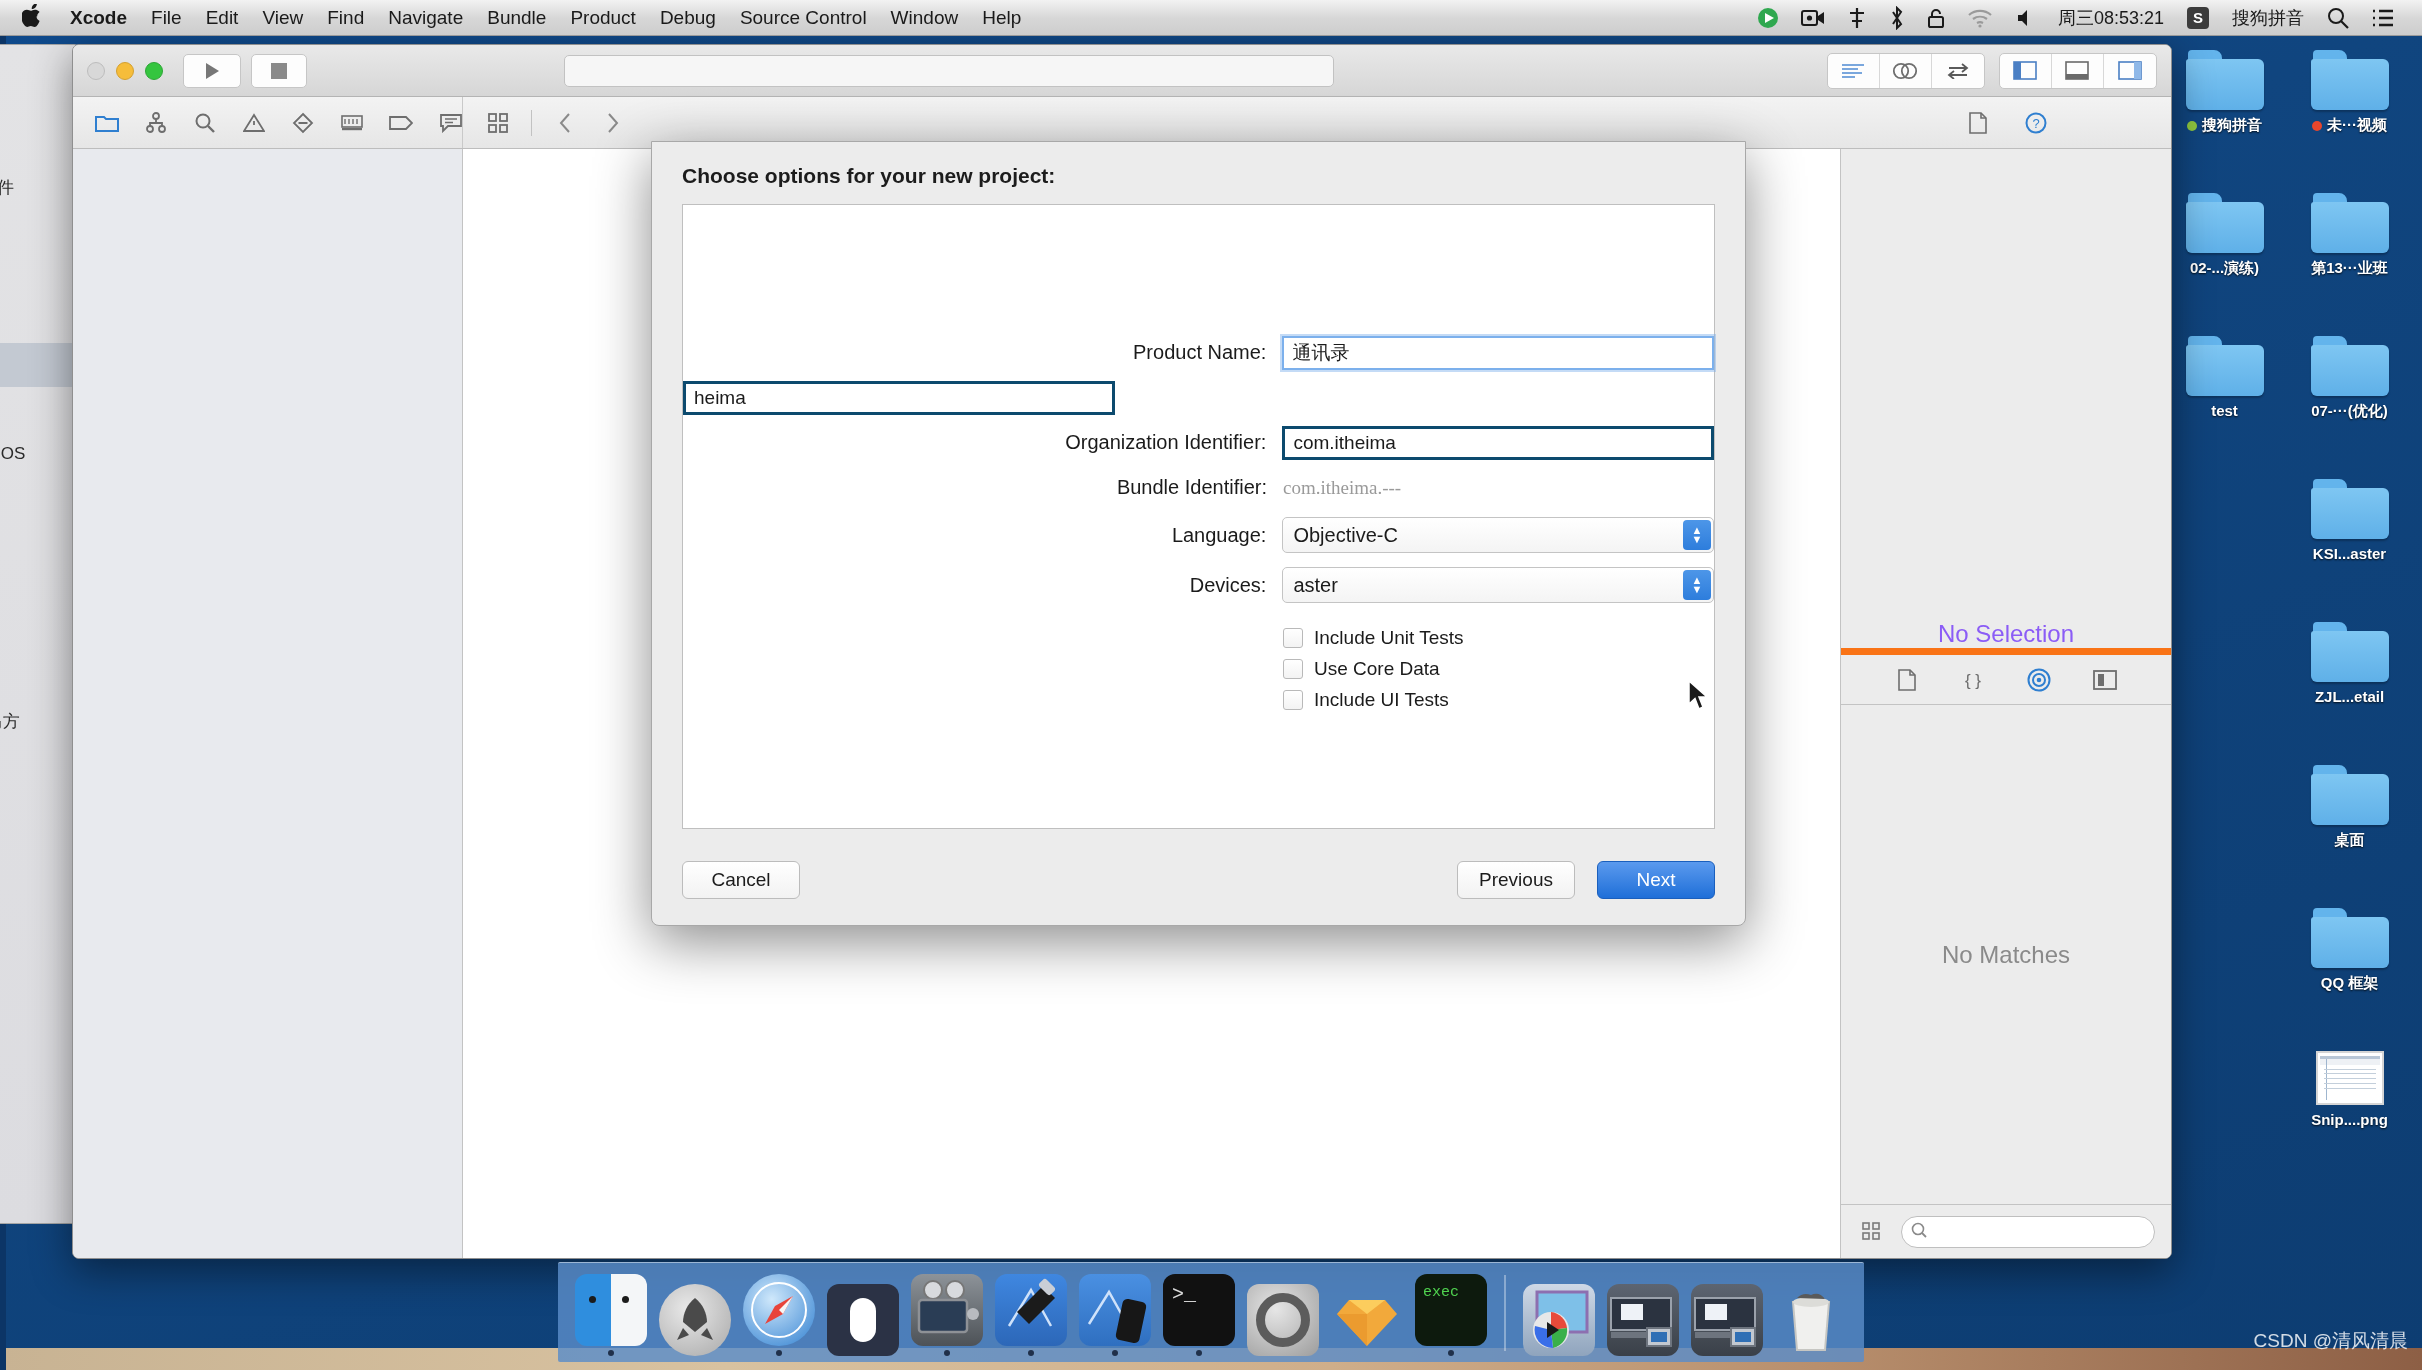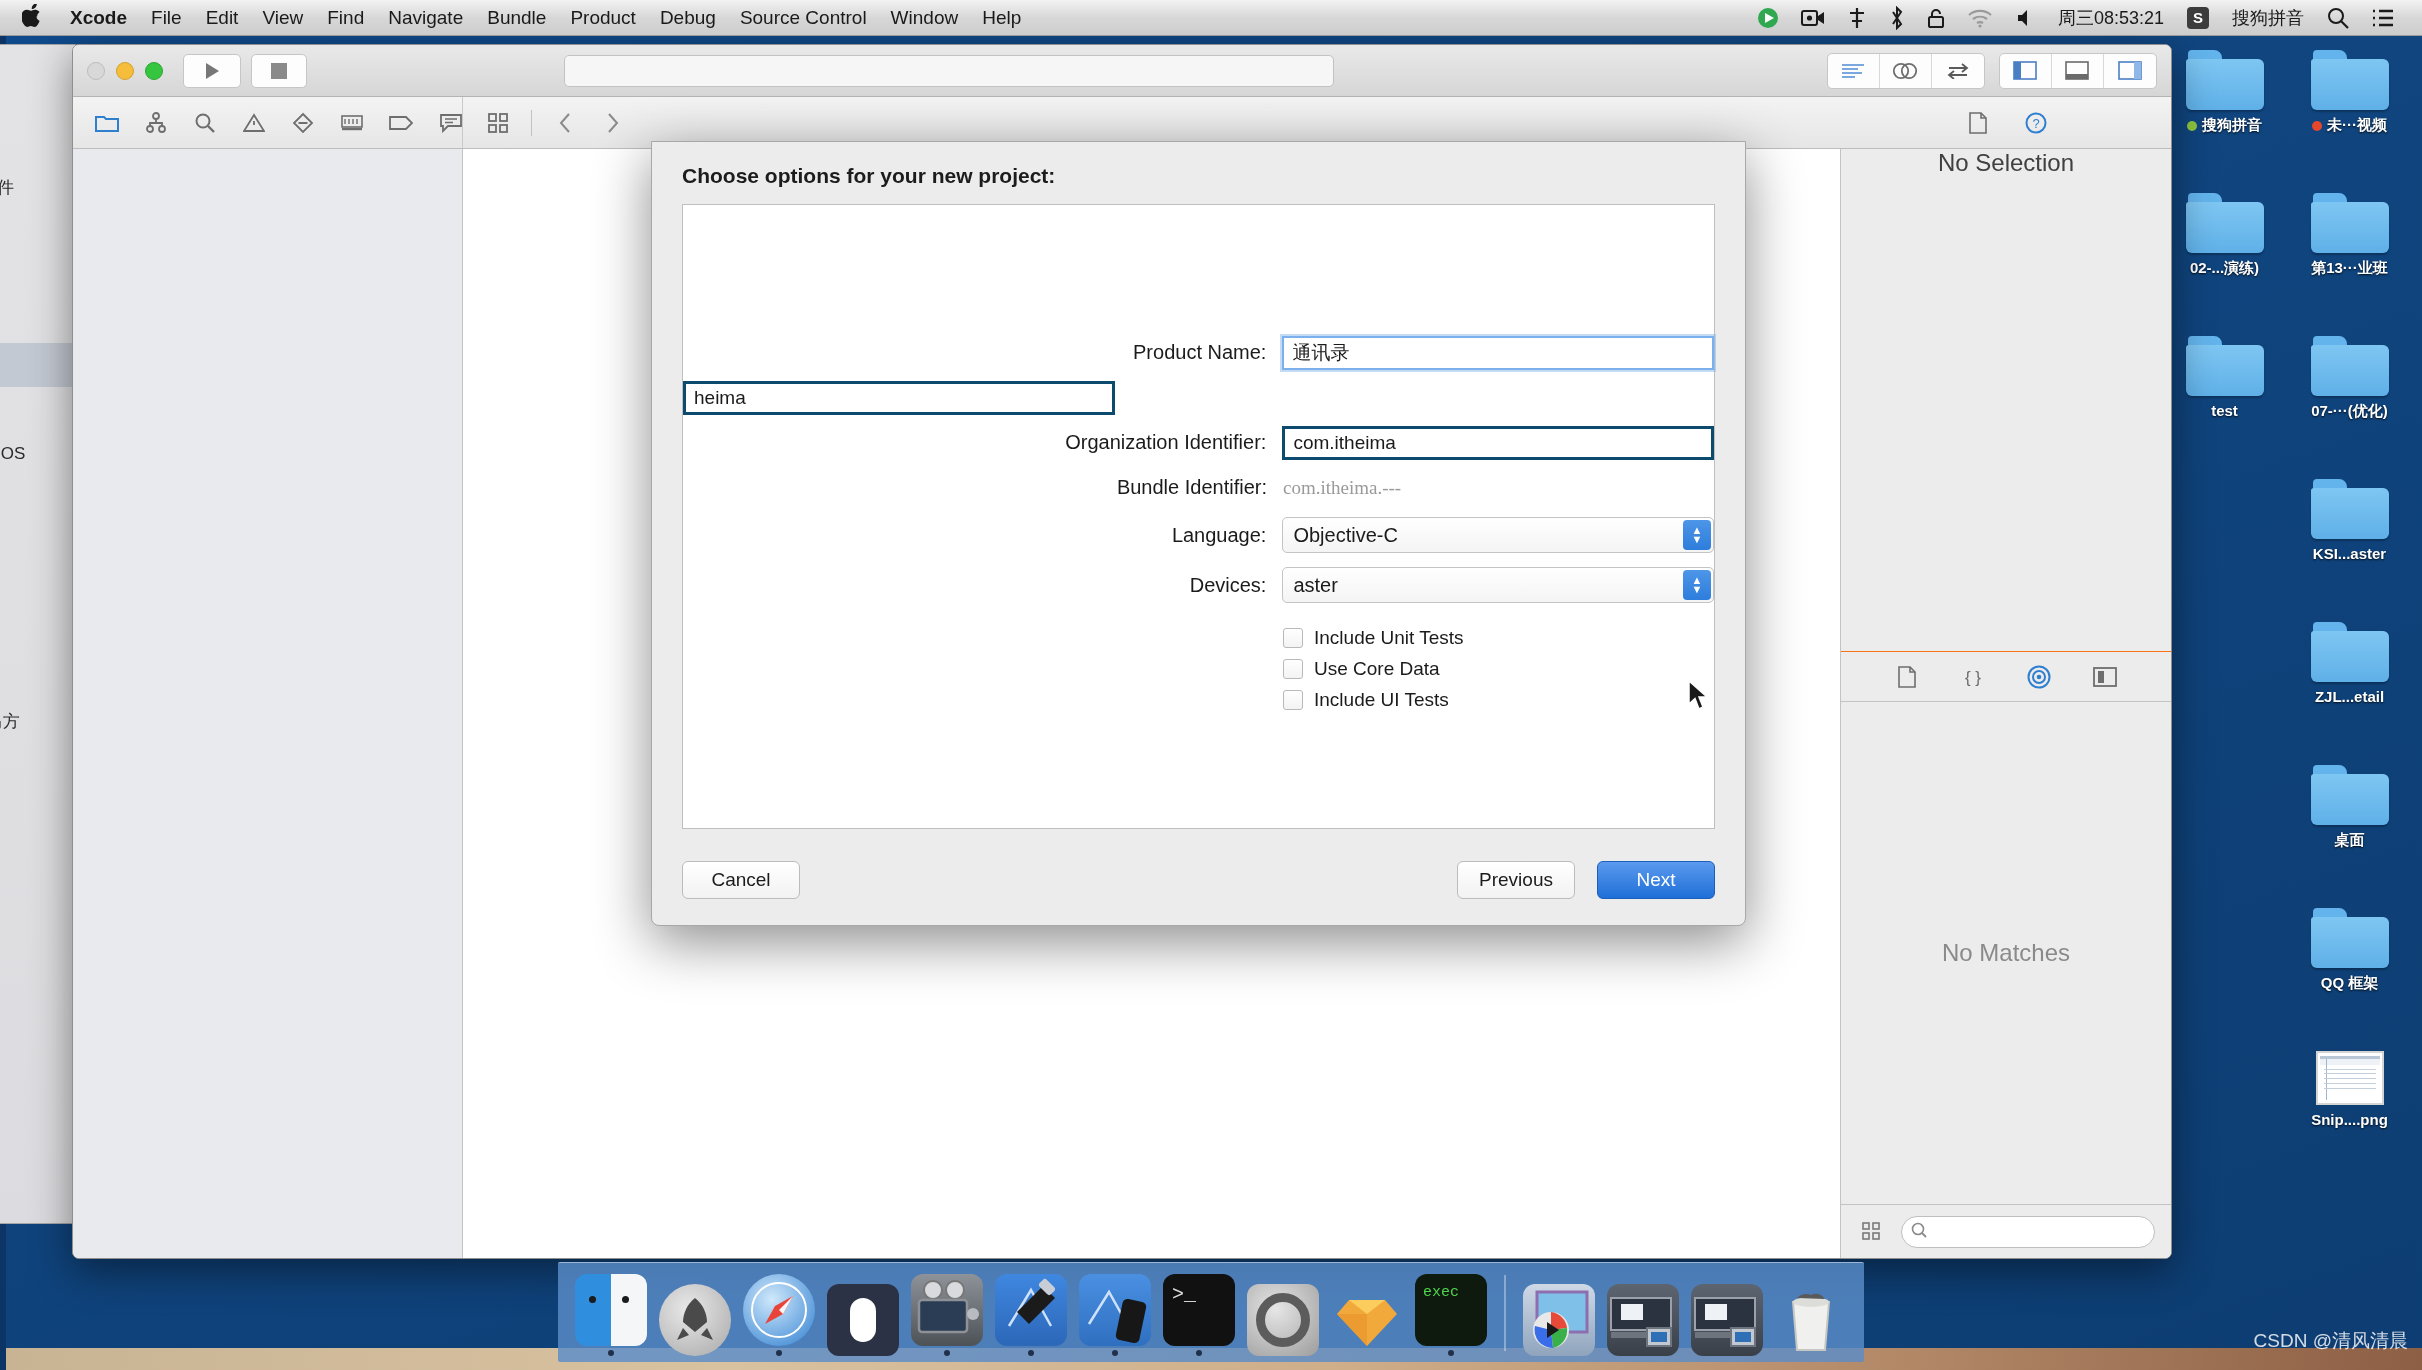--- a/index.html
+++ b/index.html
@@ -140,22 +140,22 @@
   #nav-icons { width:390px; display:flex; align-items:center; padding-left:22px; gap:26px;
                border-right:1px solid #c9c9c9; height:100%; }
   .navico { width:30px; height:30px; display:flex; align-items:center; justify-content:center; }
   #bc-icons { display:flex; align-items:center; gap:18px; padding-left:20px; }
   #insp-icons { margin-left:auto; display:flex; align-items:center; gap:28px; padding-right:120px; }
 
   #xc-body { display:flex; height:calc(100% - 104px); }
   #xc-navigator { width:390px; background:#e8eaee; border-right:1px solid #c3c3c3; }
   #xc-editor { flex:1; background:#ffffff; border-right:1px solid #c3c3c3; }
   #xc-inspector { width:330px; background:#ececec; display:flex; flex-direction:column; }
-  .insp-top { flex:1; display:flex; align-items:flex-start; justify-content:center;
-              font-size:24px; color:#404040; border-bottom:1px solid #f97316; }
+  .insp-top { flex:1; display:flex; align-items:flex-end; justify-content:center;
+              font-size:24px; color:#8b5cf6; border-bottom:7px solid #f97316; }
   .lib-tabs { height:50px; border-bottom:1px solid #c3c3c3; display:flex;
               align-items:center; justify-content:center; gap:36px; background:#ececec;}
   .lib-body { flex:1; display:flex; align-items:center; justify-content:center;
               font-size:24px; color:#8a8a8a; background:#ececec; }
   .lib-filter { height:54px; border-top:1px solid #c3c3c3; display:flex; align-items:center;
                 padding:0 16px; gap:14px; background:#ececec; }
   .lib-filter input {
     flex:1; height:32px; border:1px solid #bfbfbf; border-radius:16px;
     background:#fff; padding-left:34px; font-size:16px; font-family:inherit;
   }

